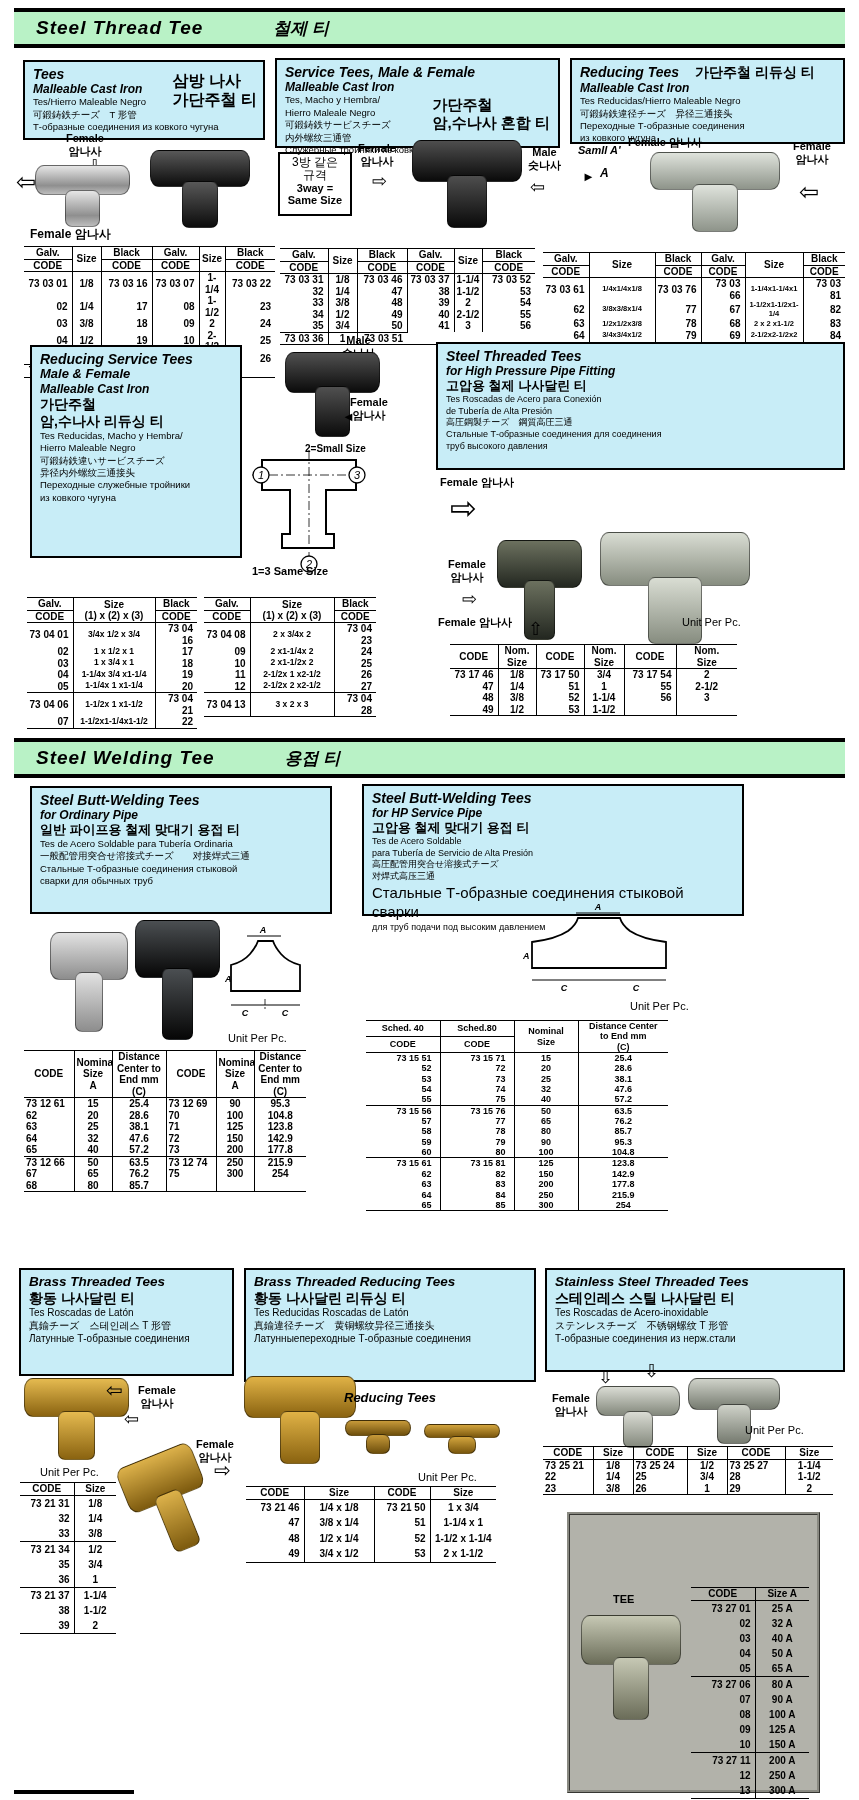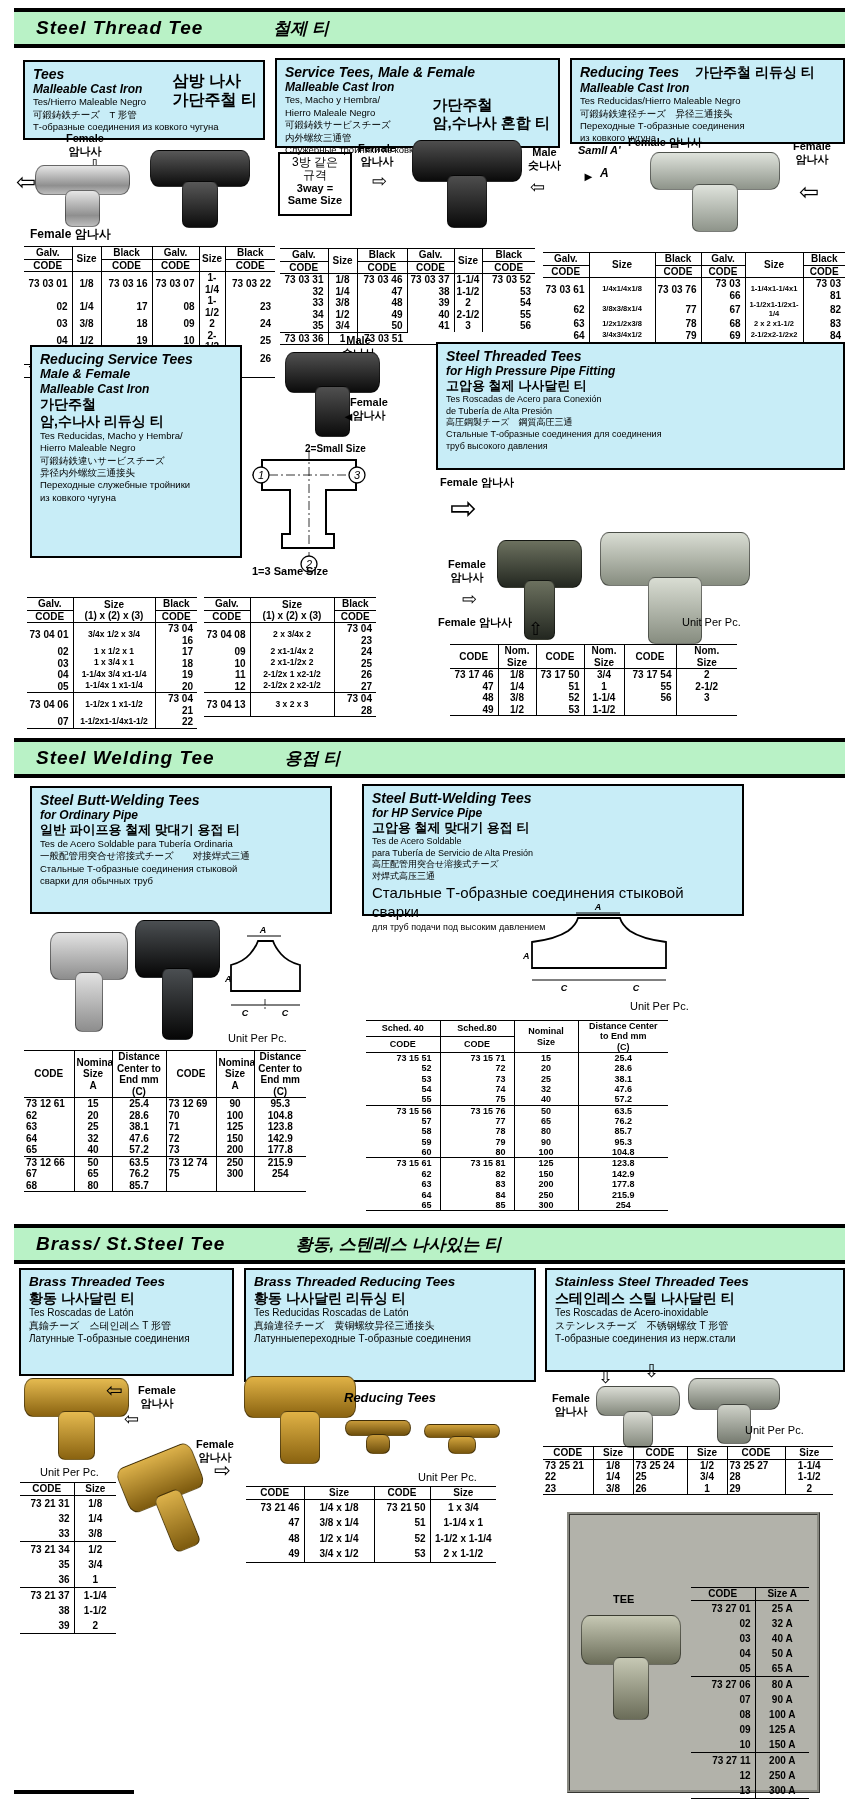--- a/index.html
+++ b/index.html
@@ -855,24 +855,20 @@
         </tr>
         <tr>
           <td>65</td>
           <td>85</td>
           <td>300</td>
           <td>254</td>
         </tr>
       </tbody>
   </table>
 
-  <div class="gbar" style="top:1224px">
-    <span class="en">Brass/ St.Steel Tee</span>
-    <span class="ko">황동, 스텐레스 나사있는 티</span>
-  </div>
 
   <div class="ibox" style="left:19px;top:1268px;width:215px;height:108px">
     <div class="bt" style="font-size:13.5px">Brass Threaded Tees</div>
     <div class="bko" style="font-size:14px">황동 나사달린 티</div>
     <div class="bl" style="font-size:10px">Tes Roscadas de Latón</div>
     <div class="bl" style="font-size:10px">真鍮チーズ　스테인레스 T 形管</div>
     <div class="bl" style="font-size:10px">Латунные Т-образные соединения</div>
   </div>
 
   <div class="ibox" style="left:244px;top:1268px;width:292px;height:114px">

